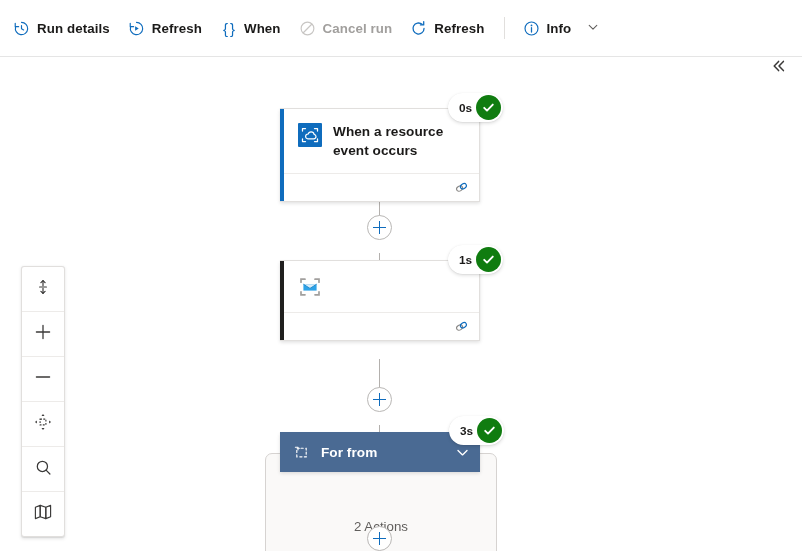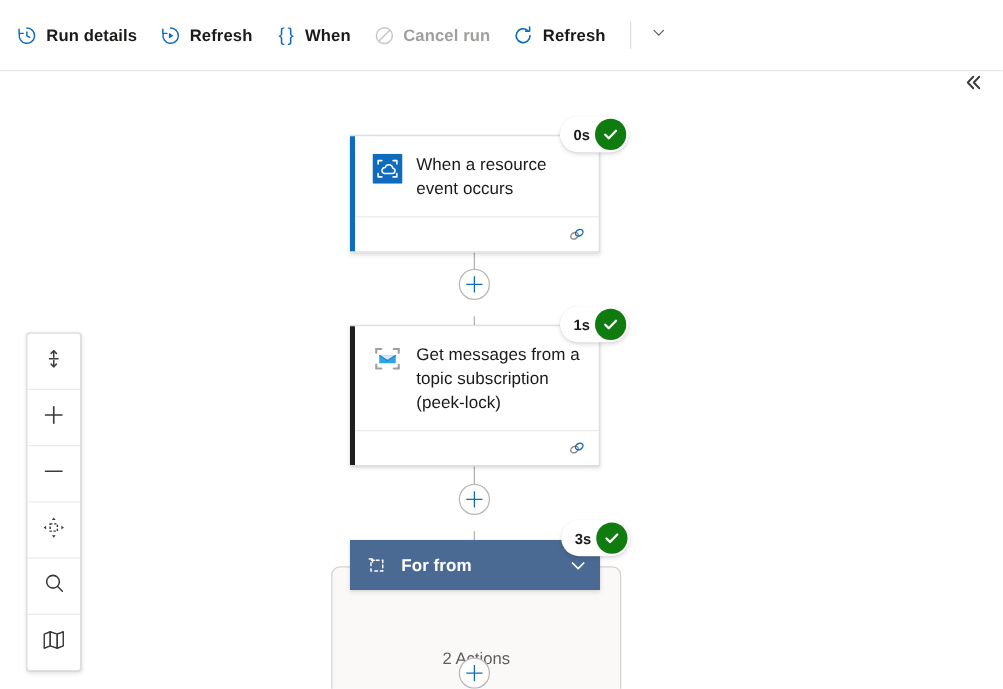--- a/index.html
+++ b/index.html
@@ -201,21 +201,21 @@
     width: 24px;
     height: 24px;
     flex: 0 0 auto;
     margin-top: 1px;
     display: flex;
     align-items: center;
     justify-content: center;
   }
   .card-title {
     font-size: 13.6px;
-    font-weight: 400;
+    font-weight: 700;
     line-height: 19px;
     color: #1b1a19;
     letter-spacing: 0.05px;
   }
   .card-footer {
     border-top: 1px solid #edebe9;
     height: 27px;
     display: flex;
     align-items: center;
     justify-content: flex-end;
@@ -366,20 +366,30 @@
       <svg width="17" height="17" viewBox="0 0 16 16" fill="none">
         <path d="M13.2 8A5.2 5.2 0 1 1 11.4 4.1" stroke="#0f6cbd" stroke-width="1.2" stroke-linecap="round"></path>
         <path d="M12.9 1.5v3.1H9.8" stroke="#0f6cbd" stroke-width="1.2" stroke-linecap="round" stroke-linejoin="round"></path>
       </svg>
     </span>
     <span class="cmd-label">Refresh</span>
   </div>
 
   <div class="cmd-sep"></div>
 
+  <div class="cmd-btn">
+    <span class="cmd-icon">
+      <svg width="17" height="17" viewBox="0 0 16 16" fill="none">
+        <circle cx="8" cy="8" r="6.1" stroke="#0f6cbd" stroke-width="1.1"></circle>
+        <circle cx="8" cy="5.1" r="0.85" fill="#0f6cbd"></circle>
+        <path d="M8 7.2v4.1" stroke="#0f6cbd" stroke-width="1.2" stroke-linecap="round"></path>
+      </svg>
+    </span>
+    <span class="cmd-label">Info</span>
+  </div>
 
   <div class="caret-btn">
     <span>
       <svg width="12" height="12" viewBox="0 0 12 12" fill="none">
         <path d="M2.2 4.3 6 8.1l3.8-3.8" stroke="#605e5c" stroke-width="1.05" stroke-linecap="round" stroke-linejoin="round"></path>
       </svg>
     </span>
   </div>
 </div>
 
@@ -500,21 +510,20 @@
         <div class="card-stripe" style="background:#201f1e;"></div>
         <div class="card-body">
           <span class="card-icon">
             <svg width="24" height="24" viewBox="0 0 24 24" fill="none">
               <path d="M3 7.2V4.2h4M21 7.2V4.2h-4M3 16.8v3h4M21 16.8v3h-4" stroke="#a19f9d" stroke-width="1.7" stroke-linecap="round"></path>
               <path d="M5.4 9.2h13.2v6.4H5.4z" fill="#2ea3e8"></path>
               <path d="m5.4 9.2 6.6 4.2 6.6-4.2" fill="#d9ecf8"></path>
               <path d="m5.4 9.2 6.6 4.2 6.6-4.2" stroke="#1b86c8" stroke-width="0.9" stroke-linejoin="round" fill="none"></path>
             </svg>
           </span>
-          <div class="card-title">Get messages from a topic subscription (peek-lock)</div>
         </div>
         <div class="card-footer">
           <span class="footer-icon">
             <svg width="17" height="17" viewBox="0 0 17 17" fill="none">
               <ellipse cx="6.6" cy="9.6" rx="3.2" ry="2.4" transform="rotate(-32 6.6 9.6)" stroke="#8a8886" stroke-width="1.1"></ellipse>
               <ellipse cx="10.4" cy="7.2" rx="3.2" ry="2.4" transform="rotate(-32 10.4 7.2)" stroke="#0f6cbd" stroke-width="1.1"></ellipse>
             </svg>
           </span>
         </div>
         <div class="status-badge">

